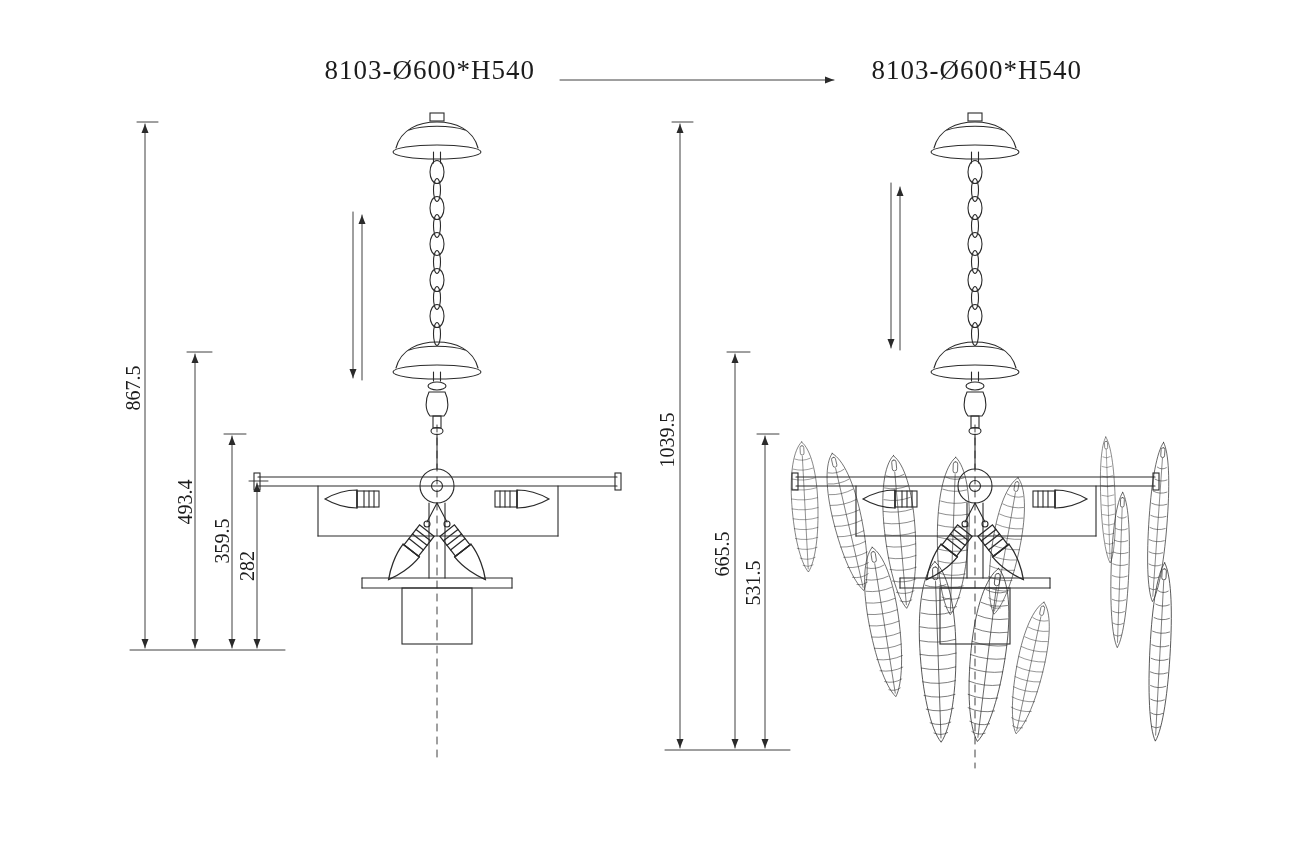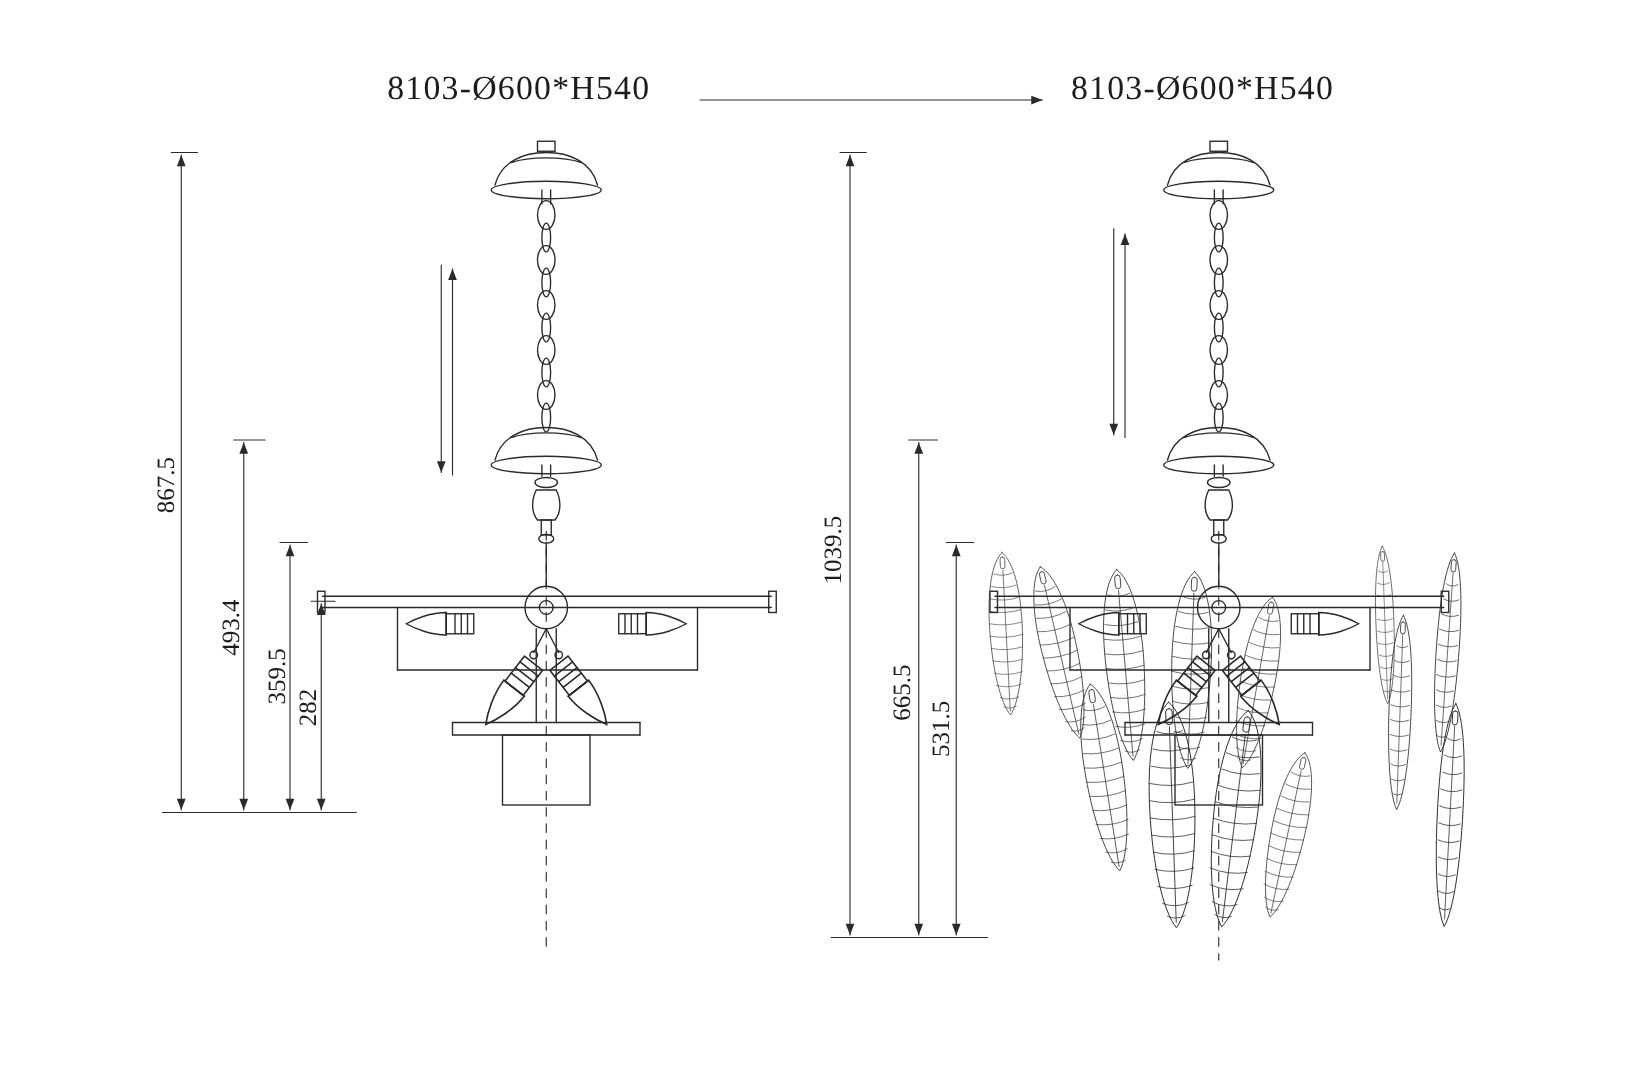--- a/index.html
+++ b/index.html
@@ -2,21 +2,21 @@
 <html><head>
 <meta charset="utf-8">
 <style>
   html,body{margin:0;padding:0;background:#fff;}
   .canvas{
     position:relative;width:1300px;height:867px;background:#ffffff;
     font-family:"Liberation Serif", serif;color:#1c1c1c;overflow:hidden;
   }
   .canvas svg{position:absolute;left:0;top:0;}
   .lbl{position:absolute;white-space:nowrap;text-align:center;}
-  .title{font-size:27px;letter-spacing:1px;width:240px;}
+  .title{font-size:27px;letter-spacing:1px;width:240px;text-align:right;}
   .vdim{
     font-size:20px;width:70px;height:22px;line-height:22px;
     transform:rotate(-90deg);transform-origin:center center;
   }
 </style>
 </head>
 <body>
 
 <div class="canvas">
 

